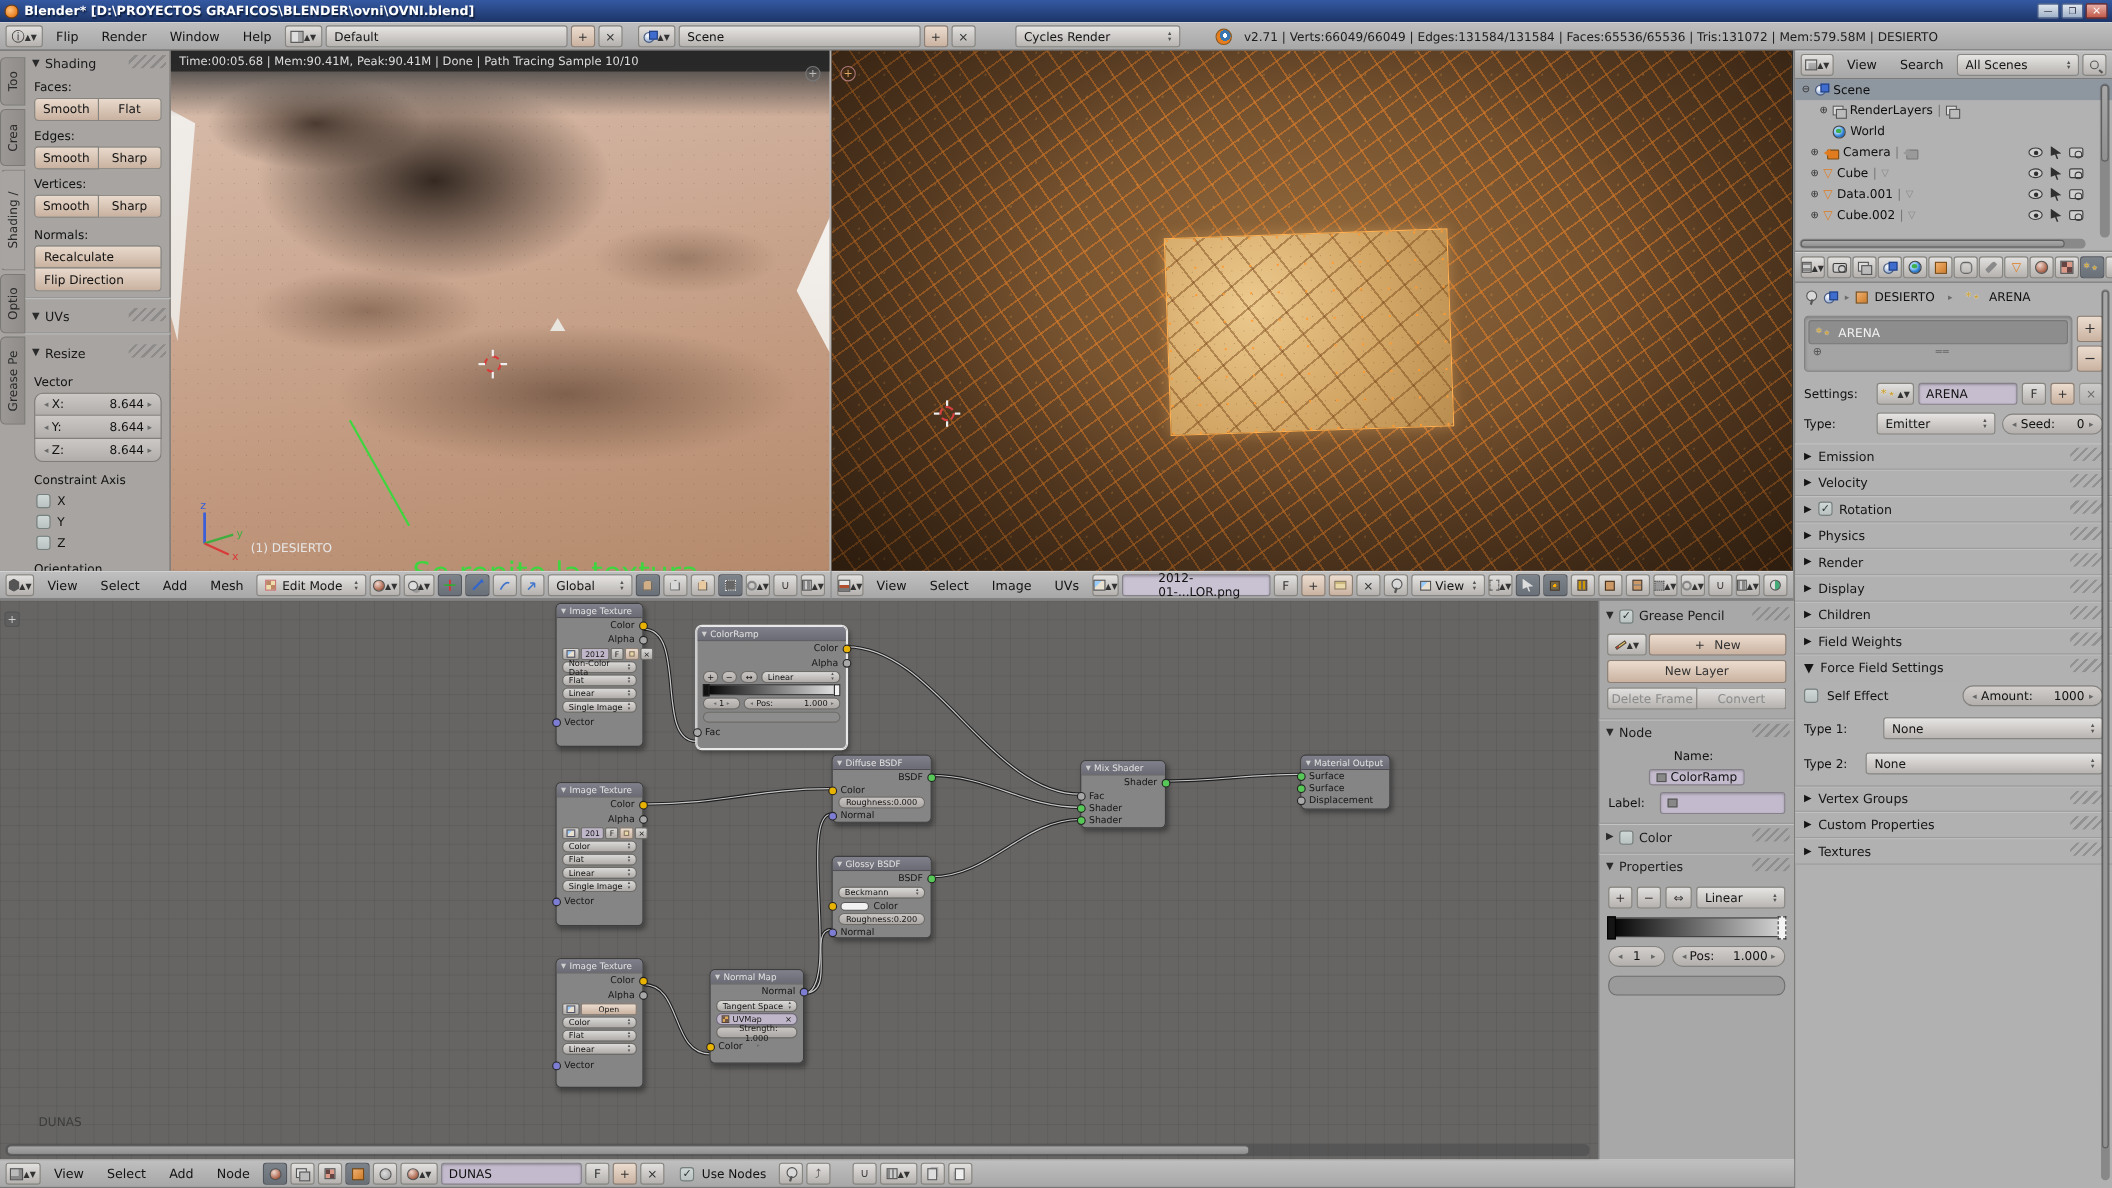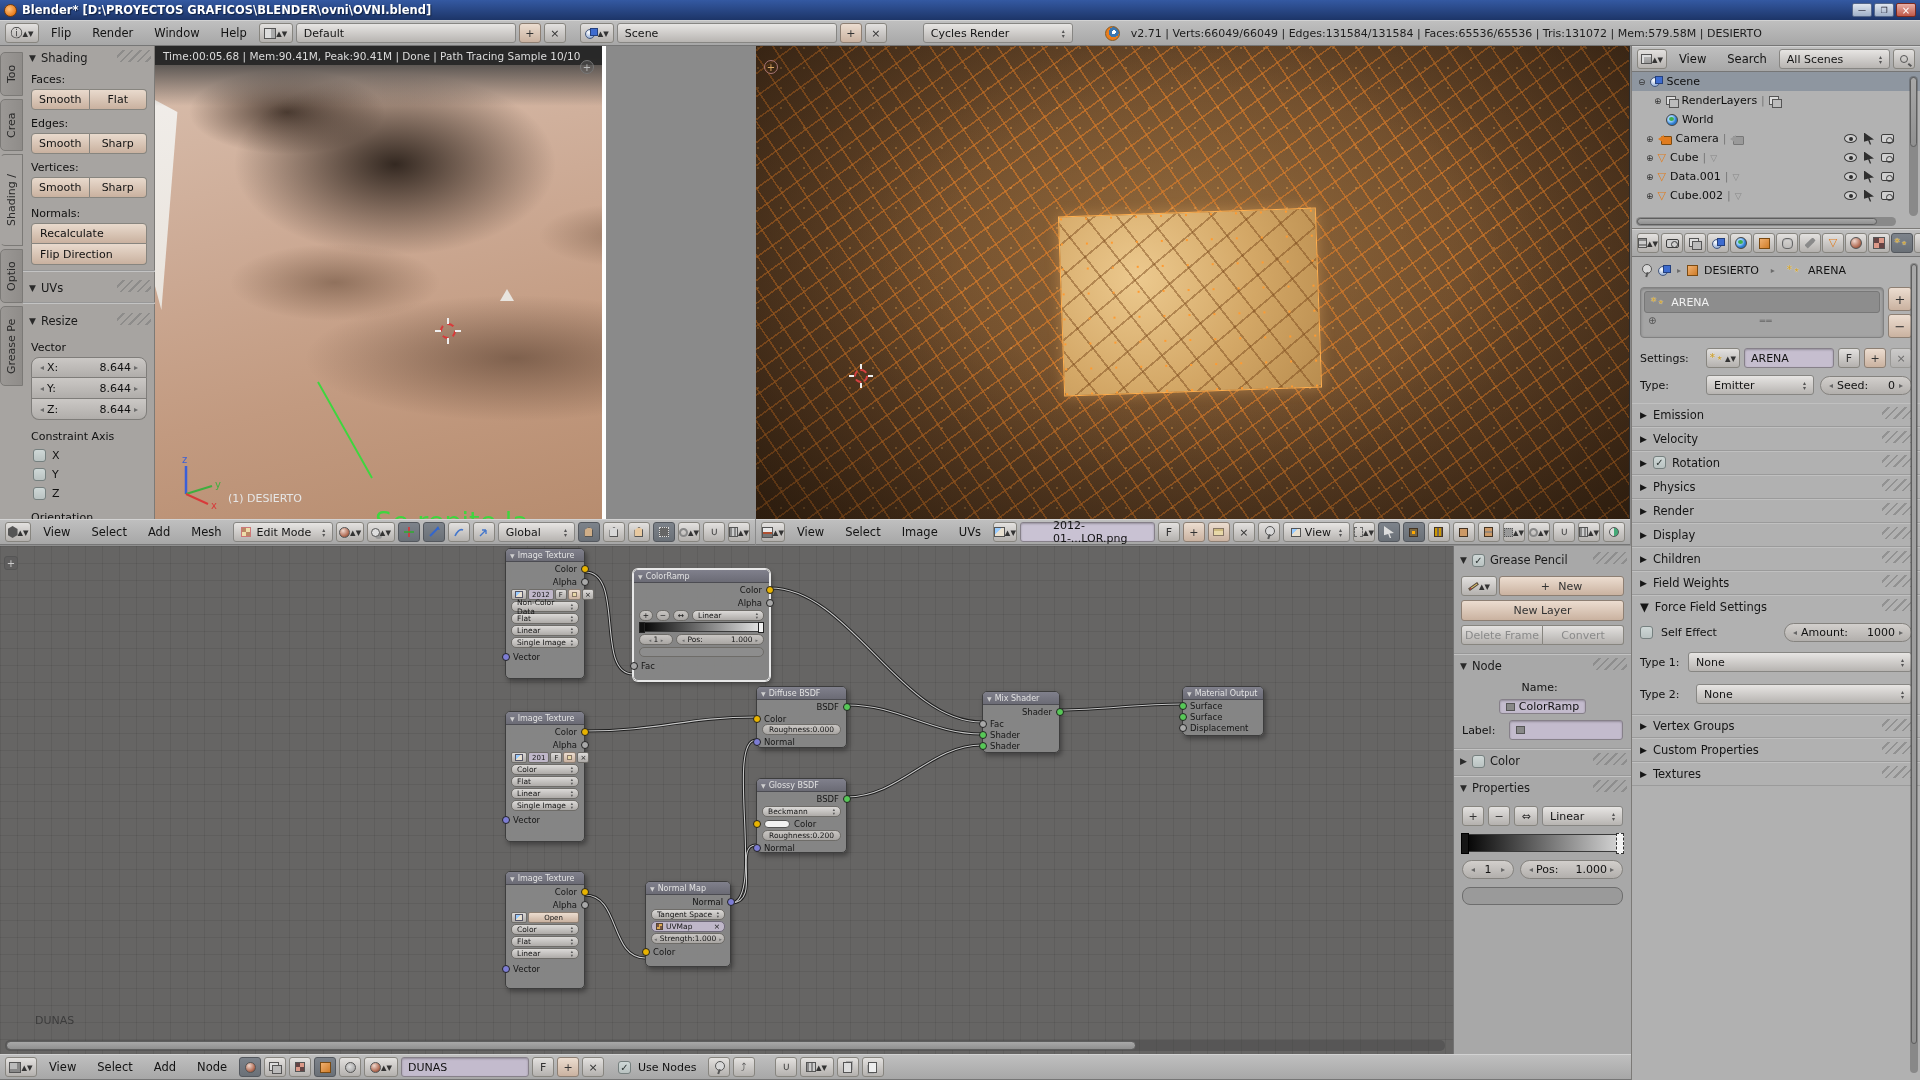--- a/index.html
+++ b/index.html
@@ -145,21 +145,21 @@
       <span class="udarr">
         <span>▴</span>
         <span>▾</span>
       </span>
     </span>
   <span style="width:26px;"></span>
   <span style="width:15px;height:15px;border-radius:50%;background:radial-gradient(circle at 60% 40%,#fff 0 18%,#3a76b0 19% 45%,#e87d1e 46%);display:inline-block;border:1px solid #8a5a20;"></span>
   <span style="font-size:11px;color:#1c1c1c;margin-left:8px;">v2.71 | Verts:66049/66049 | Edges:131584/131584 | Faces:65536/65536 | Tris:131072 | Mem:579.58M | DESIERTO</span>
 </div>
 
-<div class="abs" style="left:0;top:46px;width:606px;height:473px;background:#3f3f3f;overflow:hidden;border-right:4px solid #ffffff;">
+<div class="abs" style="left:0;top:46px;width:755px;height:473px;background:#3f3f3f;overflow:hidden;border-right:1px solid #ffffff;">
 
   <div class="abs" style="left:155px;top:0;width:600px;height:473px;
     background:
       radial-gradient(ellipse 230px 130px at 40% 25%, rgba(35,26,20,.9), rgba(35,26,20,0) 70%),
       radial-gradient(ellipse 140px 60px at 22% 14%, rgba(45,32,24,.8), rgba(45,32,24,0) 70%),
       radial-gradient(ellipse 300px 90px at 60% 66%, rgba(72,50,36,.55), rgba(72,50,36,0) 70%),
       radial-gradient(ellipse 150px 55px at 30% 50%, rgba(88,62,44,.5), rgba(88,62,44,0) 70%),
       radial-gradient(ellipse 120px 45px at 78% 40%, rgba(90,64,46,.4), rgba(90,64,46,0) 70%),
       linear-gradient(168deg,#d9bfae 0%,#cdab96 35%,#c29a80 65%,#b58a6c 100%);">
     <div class="abs" style="inset:0;background-image:radial-gradient(circle 1px at 3px 4px,rgba(60,40,28,.5) 60%,transparent 61%);background-size:11px 13px;opacity:.5;"></div>
@@ -718,21 +718,21 @@
       <span>Self Effect</span>
       <span class="sp"></span>
       <span class="pill" style="width:128px;">
           <span class="la">◂</span>
           <span style="margin-left:4px;">Amount:</span>
           <span class="sp"></span>
           <span>1000</span>
           <span class="ra" style="margin-left:4px;">▸</span>
         </span>
     </div>
-    <div style="display:flex;align-items:center;gap:0;margin-top:10px;">
+    <div style="display:flex;align-items:center;gap:24px;margin-top:10px;">
       <span style="width:48px;">Type 1:</span>
       <span class="dd" style="flex:1;">
           <span>None</span>
           <span class="udarr">
             <span>▴</span>
             <span>▾</span>
           </span>
         </span>
     </div>
     <div style="display:flex;align-items:center;gap:8px;margin-top:12px;">
@@ -1019,21 +1019,21 @@
           <span>▴</span>
           <span>▾</span>
         </span>
       </div>
     <div class="nfield">
         <span style="width:7px;height:7px;background:conic-gradient(#da5 0 25%,#754 0 50%,#da5 0 75%,#754 0);border:1px solid #543;"></span>
         <span>UVMap</span>
         <span class="sp"></span>
         <span>×</span>
       </div>
-    <div class="npill" style="margin:1px 5px;">
+    <div class="npill" style="margin:1px 5px;flex-direction:column;">
         <span class="tinyarr" style="font-size:5px;">◂</span>
         <span style="margin-left:3px;">Strength:</span>
         <span class="sp"></span>
         <span>1.000</span>
         <span class="tinyarr" style="font-size:5px;margin-left:3px;">▸</span>
       </div>
     <div class="nrow in">
         <span class="ndot c-yel"></span>
         <span>Color</span>
       </div>

